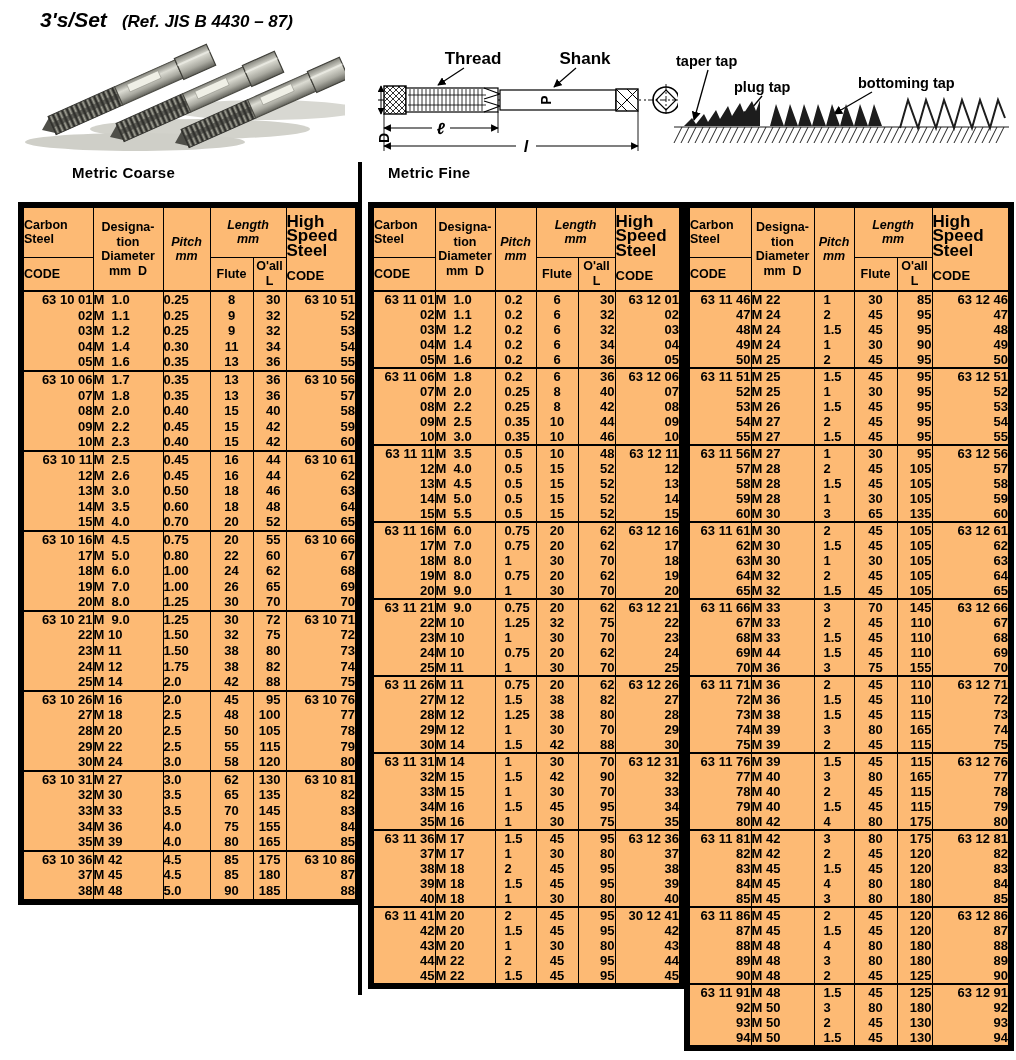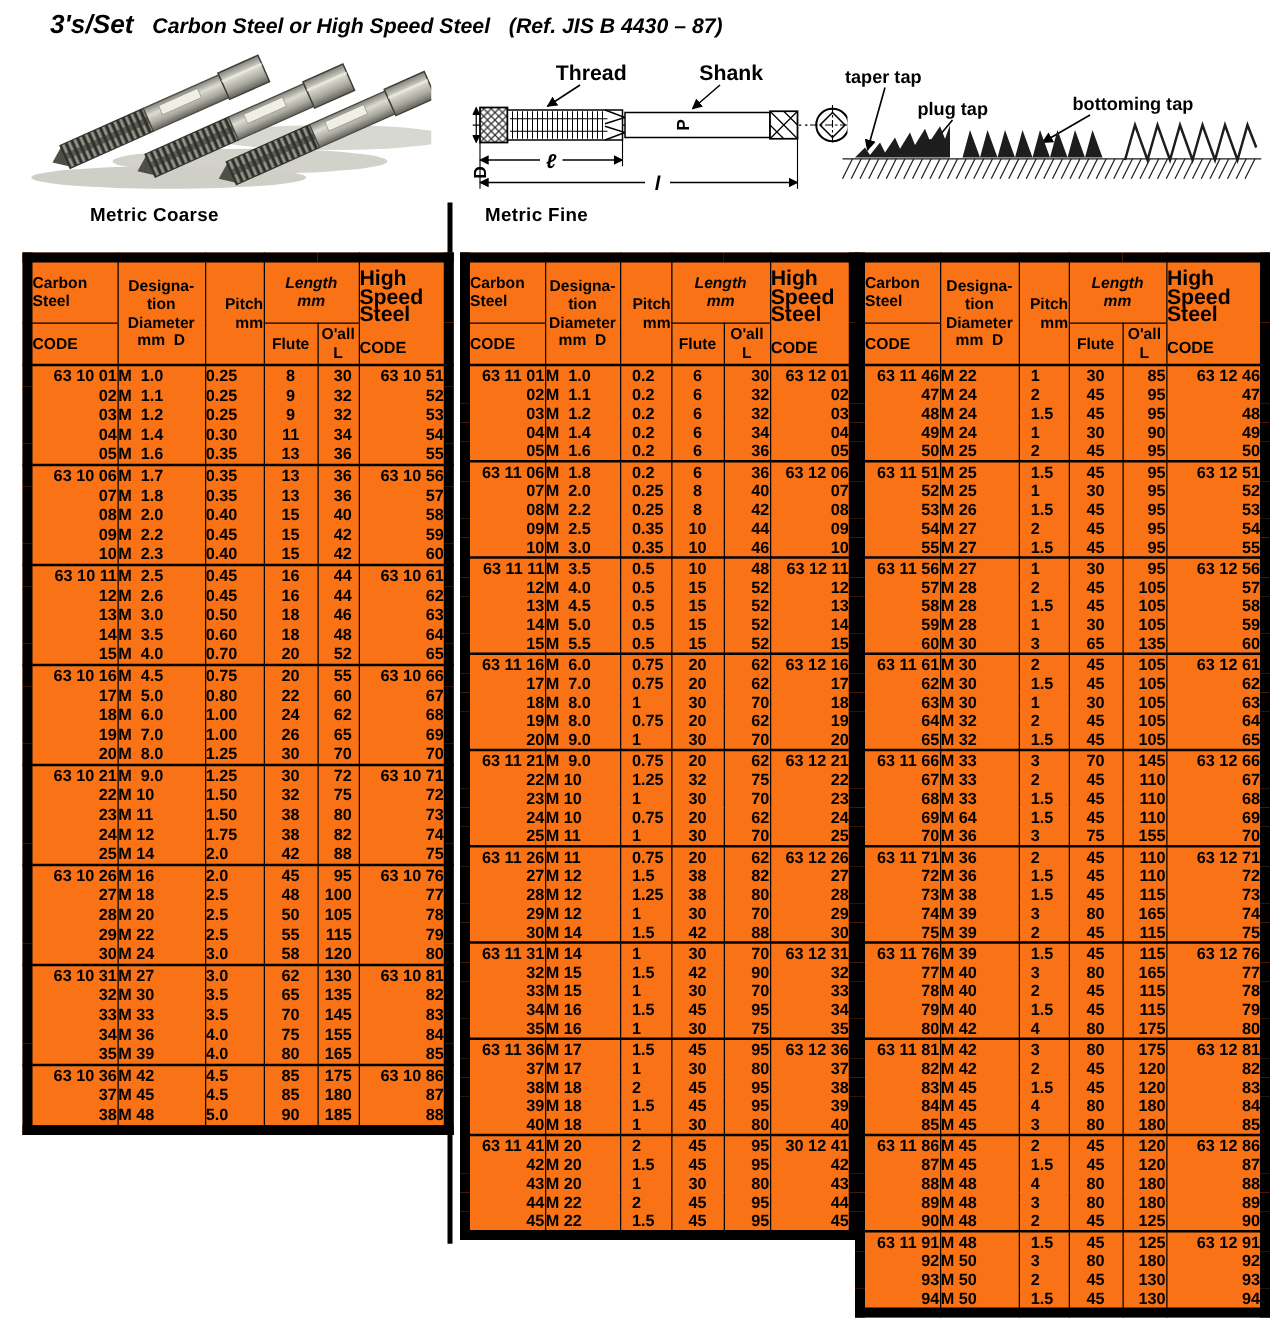--- a/index.html
+++ b/index.html
@@ -12,31 +12,31 @@
   .t2{font-style:italic;font-weight:bold;font-size:21px;}
   .t3{font-style:italic;font-weight:bold;font-size:17px;}
   .t4{font-style:italic;font-weight:bold;font-size:17px;text-align:right;}
 
   
   .sec-title{font-weight:bold;font-size:15px;letter-spacing:.3px;}
 
   .divider{left:358px;top:162px;width:4px;height:833px;background:#000;}
 
   
-  .ttable{border-collapse:collapse;table-layout:fixed;background:#f97316;border:8px solid #000000;}
+  .ttable{border-collapse:collapse;table-layout:fixed;background:#fdba74;border:6px solid #000000;}
   .ttable th,.ttable td{font-weight:bold;color:#000;padding:0;overflow:hidden;}
   .ttable th{font-size:12.5px;line-height:14.5px;}
   .ttable th+th,.ttable td+td{border-left:1px solid #000;}
   .ttable tbody{border-top:2px solid #000;}
   .ttable thead tr:first-child{height:52px;}
   .ttable thead tr:last-child{height:34px;}
   .h-cs{border-bottom:1px solid #000;text-align:left;padding-left:11px;white-space:pre;vertical-align:middle;font-size:13.5px;}
   .h-code2{text-align:left;padding-left:11px;vertical-align:middle;font-size:13px;}
   .h-dia{text-align:center;white-space:pre;vertical-align:middle;}
-  .h-pitch{text-align:right;white-space:pre;vertical-align:middle;font-size:13px;}
+  .h-pitch{text-align:center;white-space:pre;vertical-align:middle;font-size:13px;font-style:italic;}
   .h-len{border-bottom:1px solid #000;white-space:pre;vertical-align:middle;font-size:13px;font-style:italic;}
   .h-flute{text-align:center;vertical-align:middle;font-size:13px;}
   .h-oall{text-align:center;white-space:pre;vertical-align:middle;font-size:12.5px;line-height:13.5px;}
   .h-hss{text-align:left;vertical-align:middle;padding-left:9px;}
   .h-hss .hss-top{white-space:pre;font-size:17px;}
   .h-hss .hss-code{margin-top:11px;font-size:13px;}
   .ttable td{font-size:13px;}
   .coarse tbody tr{height:15.6px;padding-left:42px;}.coarse td{line-height:15.6px;}
   .fine tbody tr{height:15px;}.fine td{line-height:15px;}
   .c0{text-align:right;padding-right:9px;white-space:pre;}
@@ -52,21 +52,20 @@
   .dg-label{font-size:17px;font-weight:bold;}
   .dg-dim{font-size:14px;font-weight:bold;}
   .dg-ell{font-size:16px;font-style:italic;font-weight:bold;}
   .sk-label{font-size:14.5px;font-weight:bold;}
 </style>
 </head>
 <body>
 
 <div class="abs page-header">
   <span class="t2">3's/Set</span>
-  <span class="t3">Carbon Steel or  High Speed Steel</span>
   <span class="t4">(Ref. JIS B 4430 – 87)</span>
 </div>
 
 <svg class="abs" style="left:15px;top:34px" width="330" height="122" viewBox="0 0 330 122">
   <defs>
     <pattern id="thr" width="5" height="24" patternUnits="userSpaceOnUse">
       <rect width="5" height="24" fill="#6e6e66"></rect>
       <line x1="1.2" y1="0" x2="1.2" y2="24" stroke="#2b2b27" stroke-width="2"></line>
       <line x1="3.6" y1="0" x2="3.6" y2="24" stroke="#a6a69a" stroke-width="1"></line>
     </pattern>
@@ -1167,21 +1166,21 @@
         <tr>
           <td class="c0">68</td>
           <td class="c1">M 33</td>
           <td class="c2">1.5</td>
           <td class="c3">45</td>
           <td class="c4">110</td>
           <td class="c5">68</td>
         </tr>
         <tr>
           <td class="c0">69</td>
-          <td class="c1">M 64</td>
+          <td class="c1">M 44</td>
           <td class="c2">1.5</td>
           <td class="c3">45</td>
           <td class="c4">110</td>
           <td class="c5">69</td>
         </tr>
         <tr>
           <td class="c0">70</td>
           <td class="c1">M 36</td>
           <td class="c2">3</td>
           <td class="c3">75</td>

